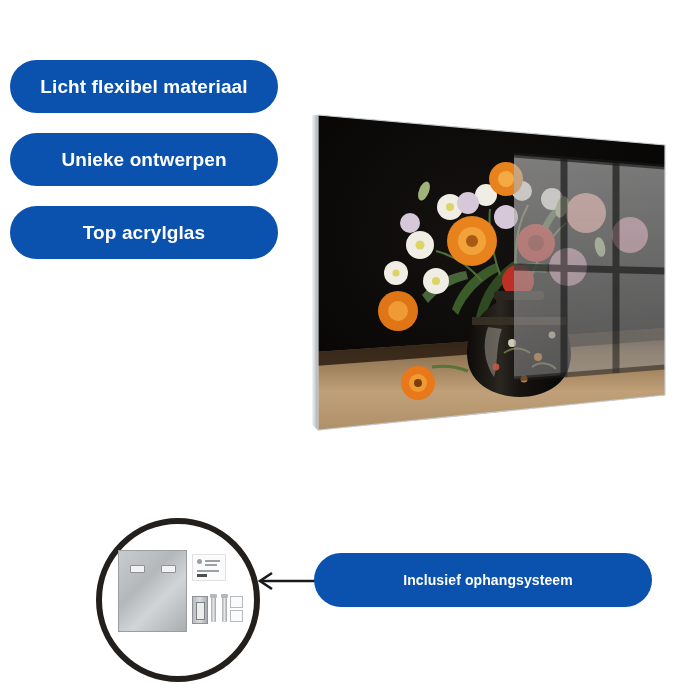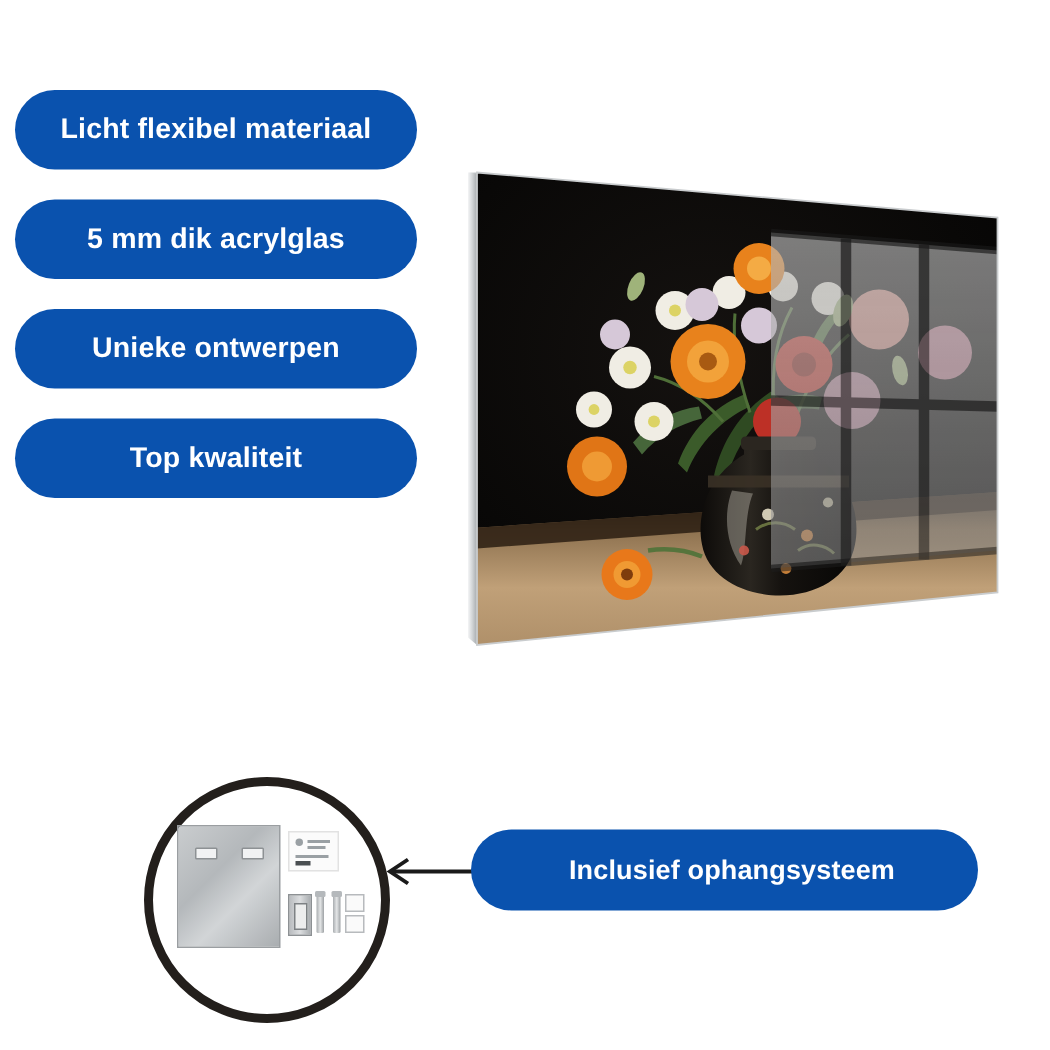--- a/index.html
+++ b/index.html
@@ -21,21 +21,21 @@
     color:#ffffff;font-size:19px;font-weight:bold;letter-spacing:.1px;
     white-space:nowrap;line-height:1;
   }
 
   
   .callout-badge{
     position:absolute;left:314px;top:553px;width:338px;height:54px;
     background:#0A52AE;border-radius:27px;
     display:flex;align-items:center;justify-content:center;
   }
-  .callout-badge .badge-label{font-size:18px;margin-left:10px;}
+  .callout-badge .badge-label{font-size:14px;margin-left:10px;}
 
   
   .connector{position:absolute;left:250px;top:566px;width:80px;height:30px;}
 
   
   .circle-wrap{position:absolute;left:96px;top:518px;width:164px;height:164px;}
   .circle-ring{
     position:absolute;inset:0;border-radius:50%;
     border:6px solid #231f1c;box-sizing:border-box;background:#ffffff;
   }
@@ -82,31 +82,28 @@
 <body>
 
 <div class="stage">
 
   <div class="badge-col">
 
     <div class="badge">
       <span class="badge-label">Licht flexibel materiaal</span>
     </div>
 
-    <div class="badge">
-      <span class="badge-label">5 mm dik acrylglas</span>
-    </div>
 
     <div class="badge">
       <span class="badge-label">Unieke ontwerpen</span>
     </div>
 
 
     <div class="badge">
-      <span class="badge-label">Top kwaliteit</span>
+      <span class="badge-label">Top acrylglas</span>
     </div>
 
 
   </div>
 
   <div class="art-wrap">
     <svg class="art-svg" viewBox="0 0 380 350">
       <defs>
 
         <clipPath id="panelClip">

